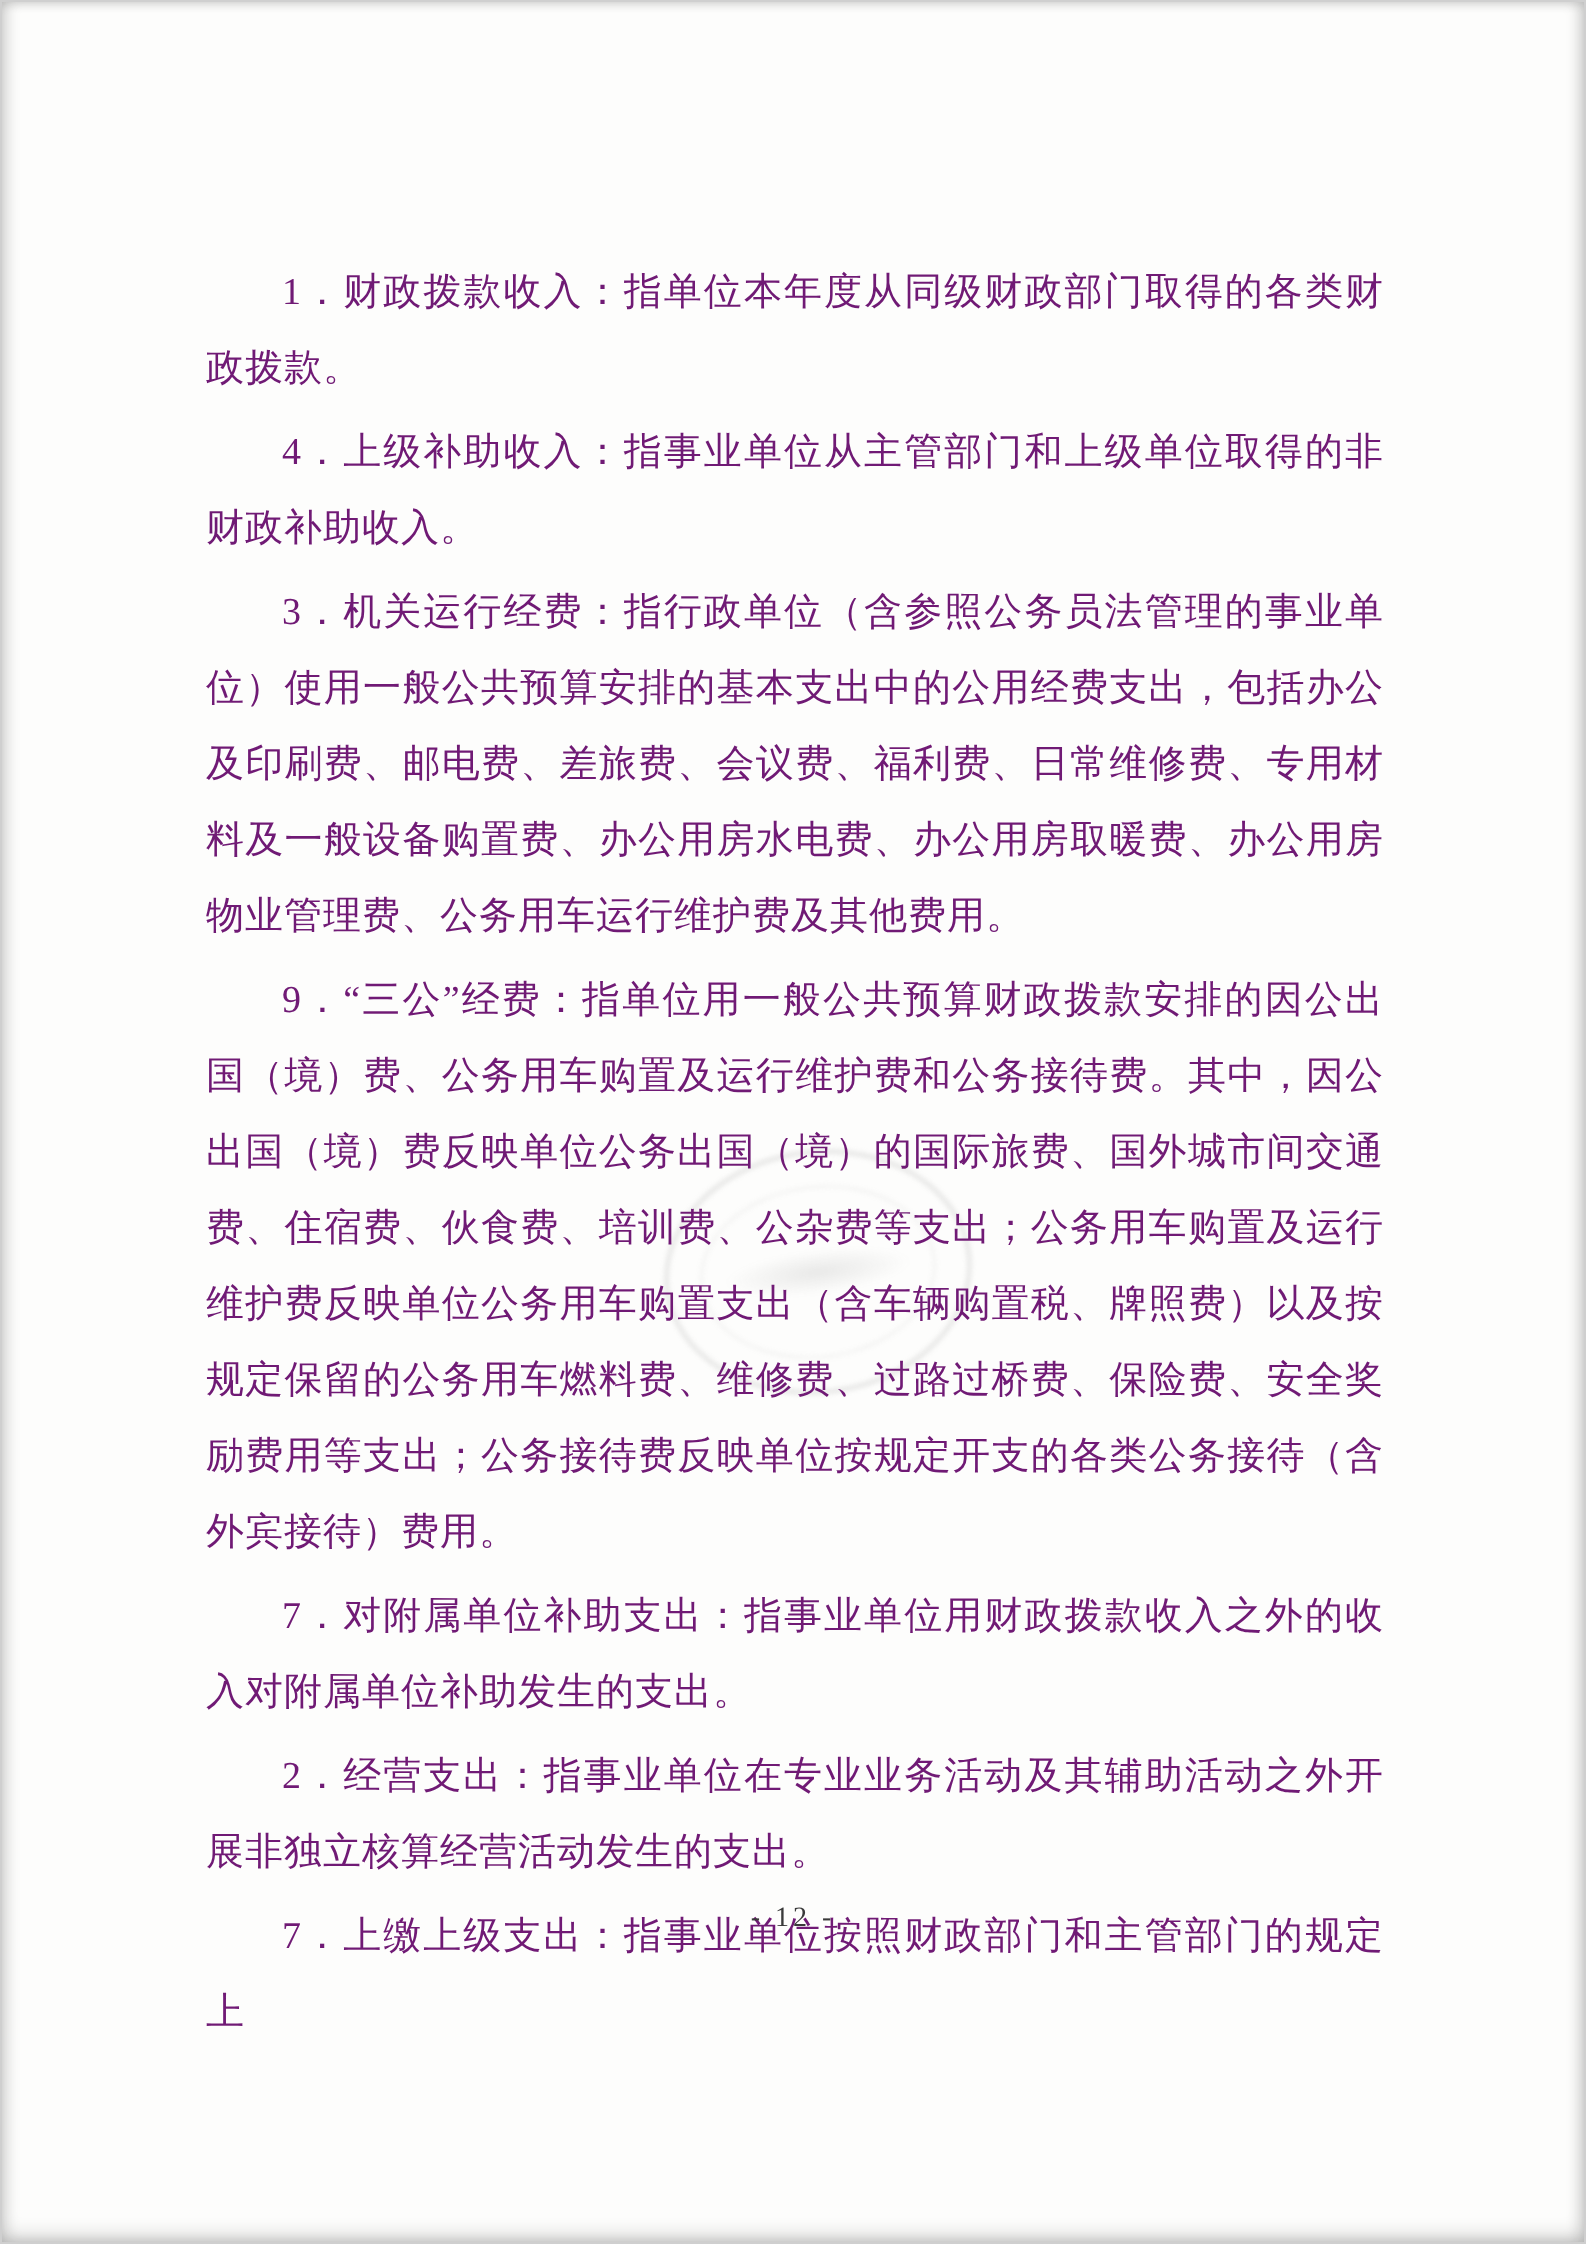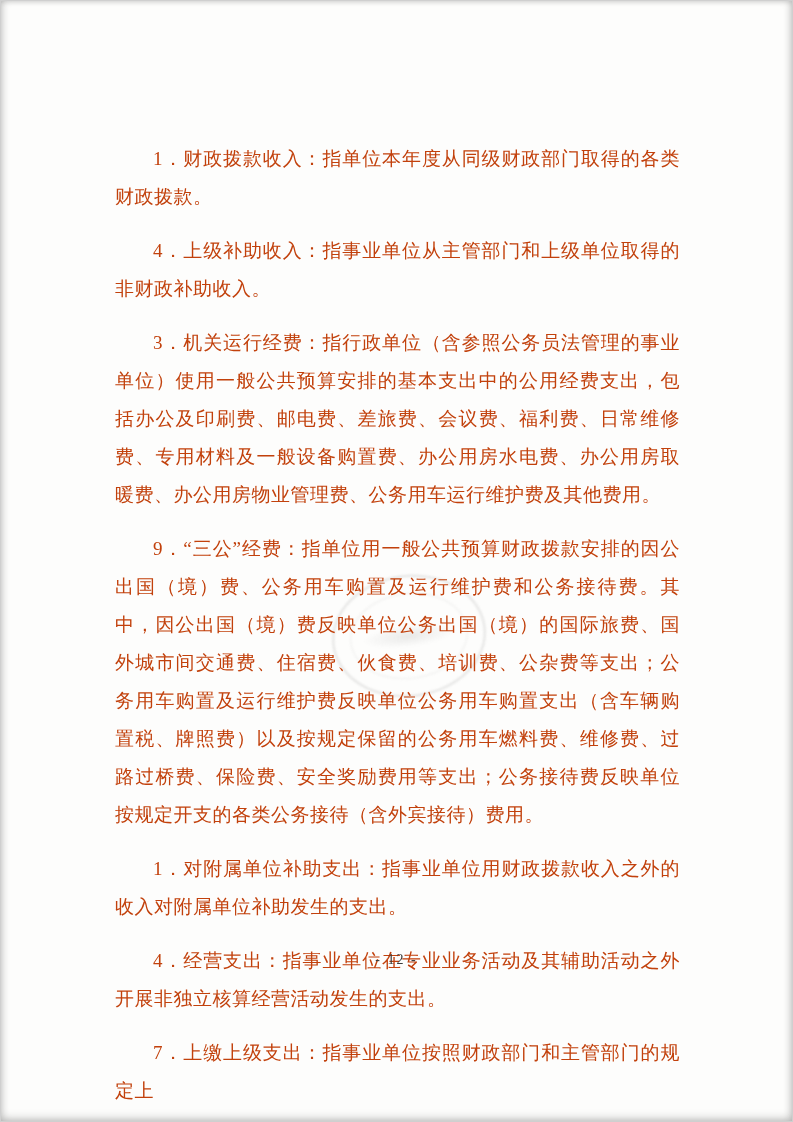--- a/index.html
+++ b/index.html
@@ -26,26 +26,26 @@
       inset 0 -5px 9px rgba(0,0,0,0.14),
       inset 0 3px 5px rgba(0,0,0,0.06);
   }
   .content {
     position: absolute;
     left: 99px;
     top: 124px;
     width: 597px;
   }
   .para {
-    margin: 16px;
+    margin: 4px;
     font-size: 19px;
     line-height: 38px;
     text-indent: 2em;
     text-align: justify;
-    color: #c2410c;
+    color: #701a75;
     letter-spacing: 0.5px;
   }
   .page-number {
     position: absolute;
     left: 0;
     right: 0;
     top: 952px;
     text-align: center;
     font-size: 14px;
     color: #3a3a3a;
@@ -86,20 +86,20 @@
 
 <div class="page">
 
   <div class="seal-watermark"></div>
 
   <div class="content">
     <p class="para">1．财政拨款收入：指单位本年度从同级财政部门取得的各类财政拨款。</p>
     <p class="para">4．上级补助收入：指事业单位从主管部门和上级单位取得的非财政补助收入。</p>
     <p class="para">3．机关运行经费：指行政单位（含参照公务员法管理的事业单位）使用一般公共预算安排的基本支出中的公用经费支出，包括办公及印刷费、邮电费、差旅费、会议费、福利费、日常维修费、专用材料及一般设备购置费、办公用房水电费、办公用房取暖费、办公用房物业管理费、公务用车运行维护费及其他费用。</p>
     <p class="para">9．“三公”经费：指单位用一般公共预算财政拨款安排的因公出国（境）费、公务用车购置及运行维护费和公务接待费。其中，因公出国（境）费反映单位公务出国（境）的国际旅费、国外城市间交通费、住宿费、伙食费、培训费、公杂费等支出；公务用车购置及运行维护费反映单位公务用车购置支出（含车辆购置税、牌照费）以及按规定保留的公务用车燃料费、维修费、过路过桥费、保险费、安全奖励费用等支出；公务接待费反映单位按规定开支的各类公务接待（含外宾接待）费用。</p>
-    <p class="para">1．对附属单位补助支出：指事业单位用财政拨款收入之外的收入对附属单位补助发生的支出。</p>
-    <p class="para">4．经营支出：指事业单位在专业业务活动及其辅助活动之外开展非独立核算经营活动发生的支出。</p>
+    <p class="para">7．对附属单位补助支出：指事业单位用财政拨款收入之外的收入对附属单位补助发生的支出。</p>
+    <p class="para">2．经营支出：指事业单位在专业业务活动及其辅助活动之外开展非独立核算经营活动发生的支出。</p>
     <p class="para">7．上缴上级支出：指事业单位按照财政部门和主管部门的规定上</p>
   </div>
 
   <div class="page-number">- 12 -</div>
 
 </div>
 
 </body></html>

